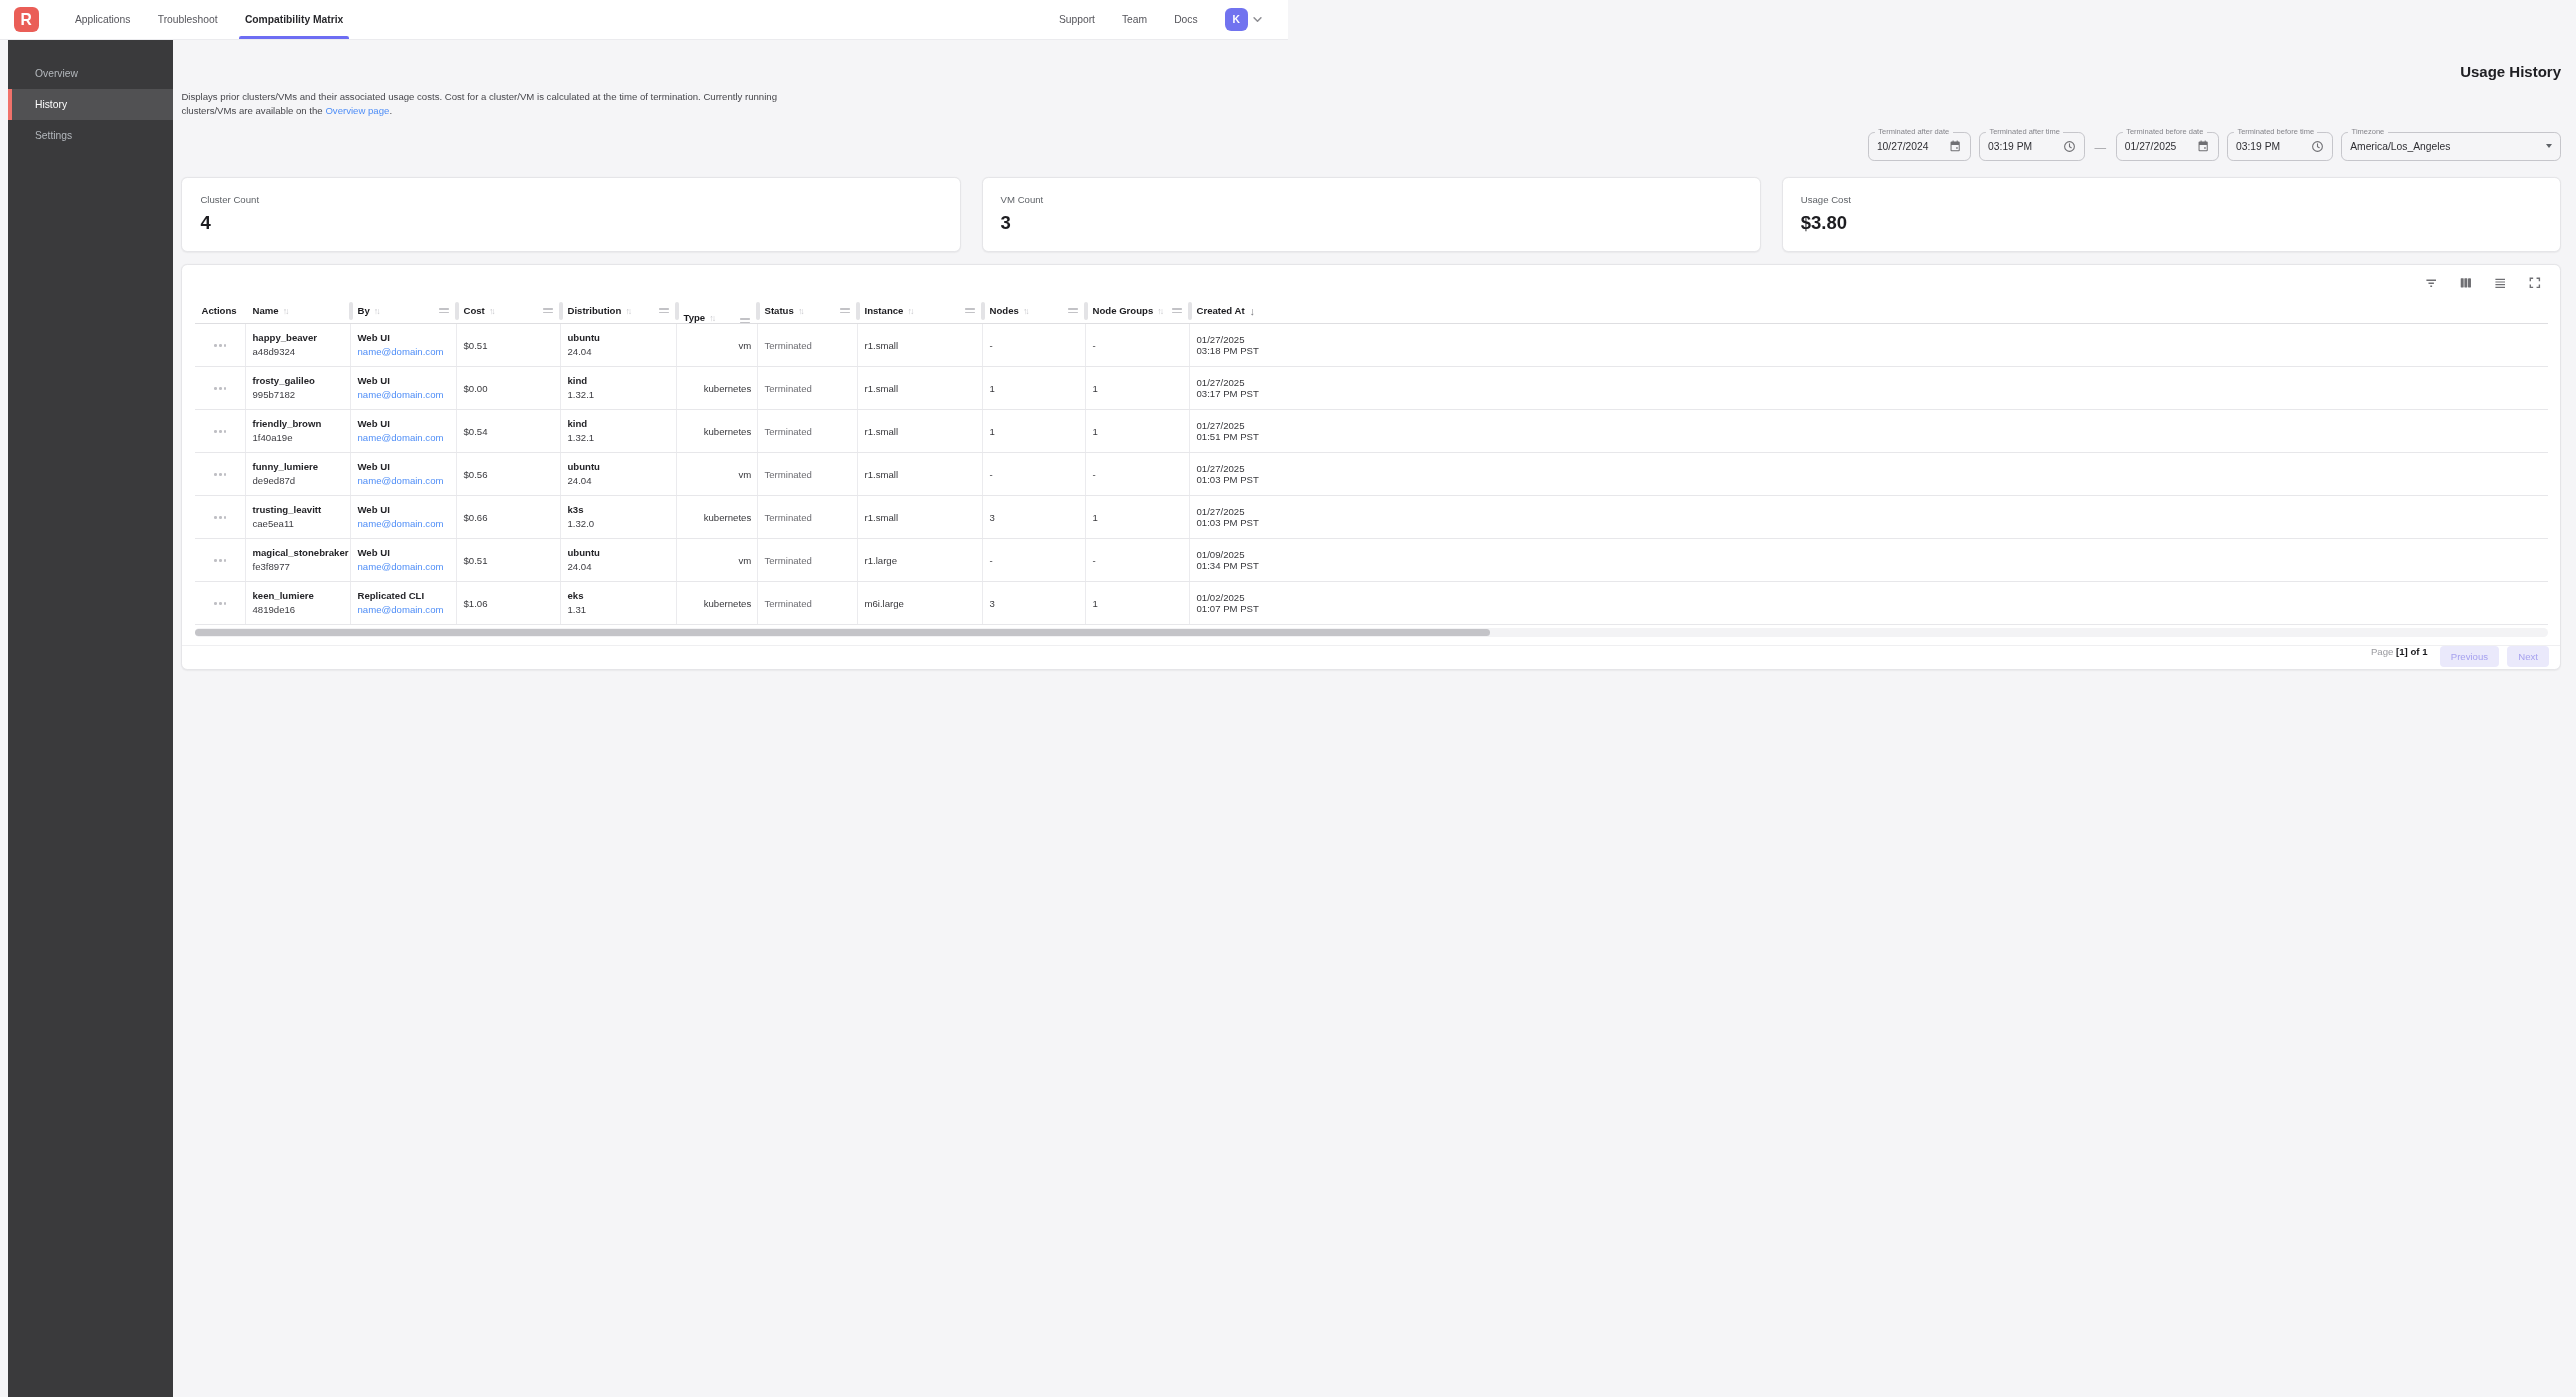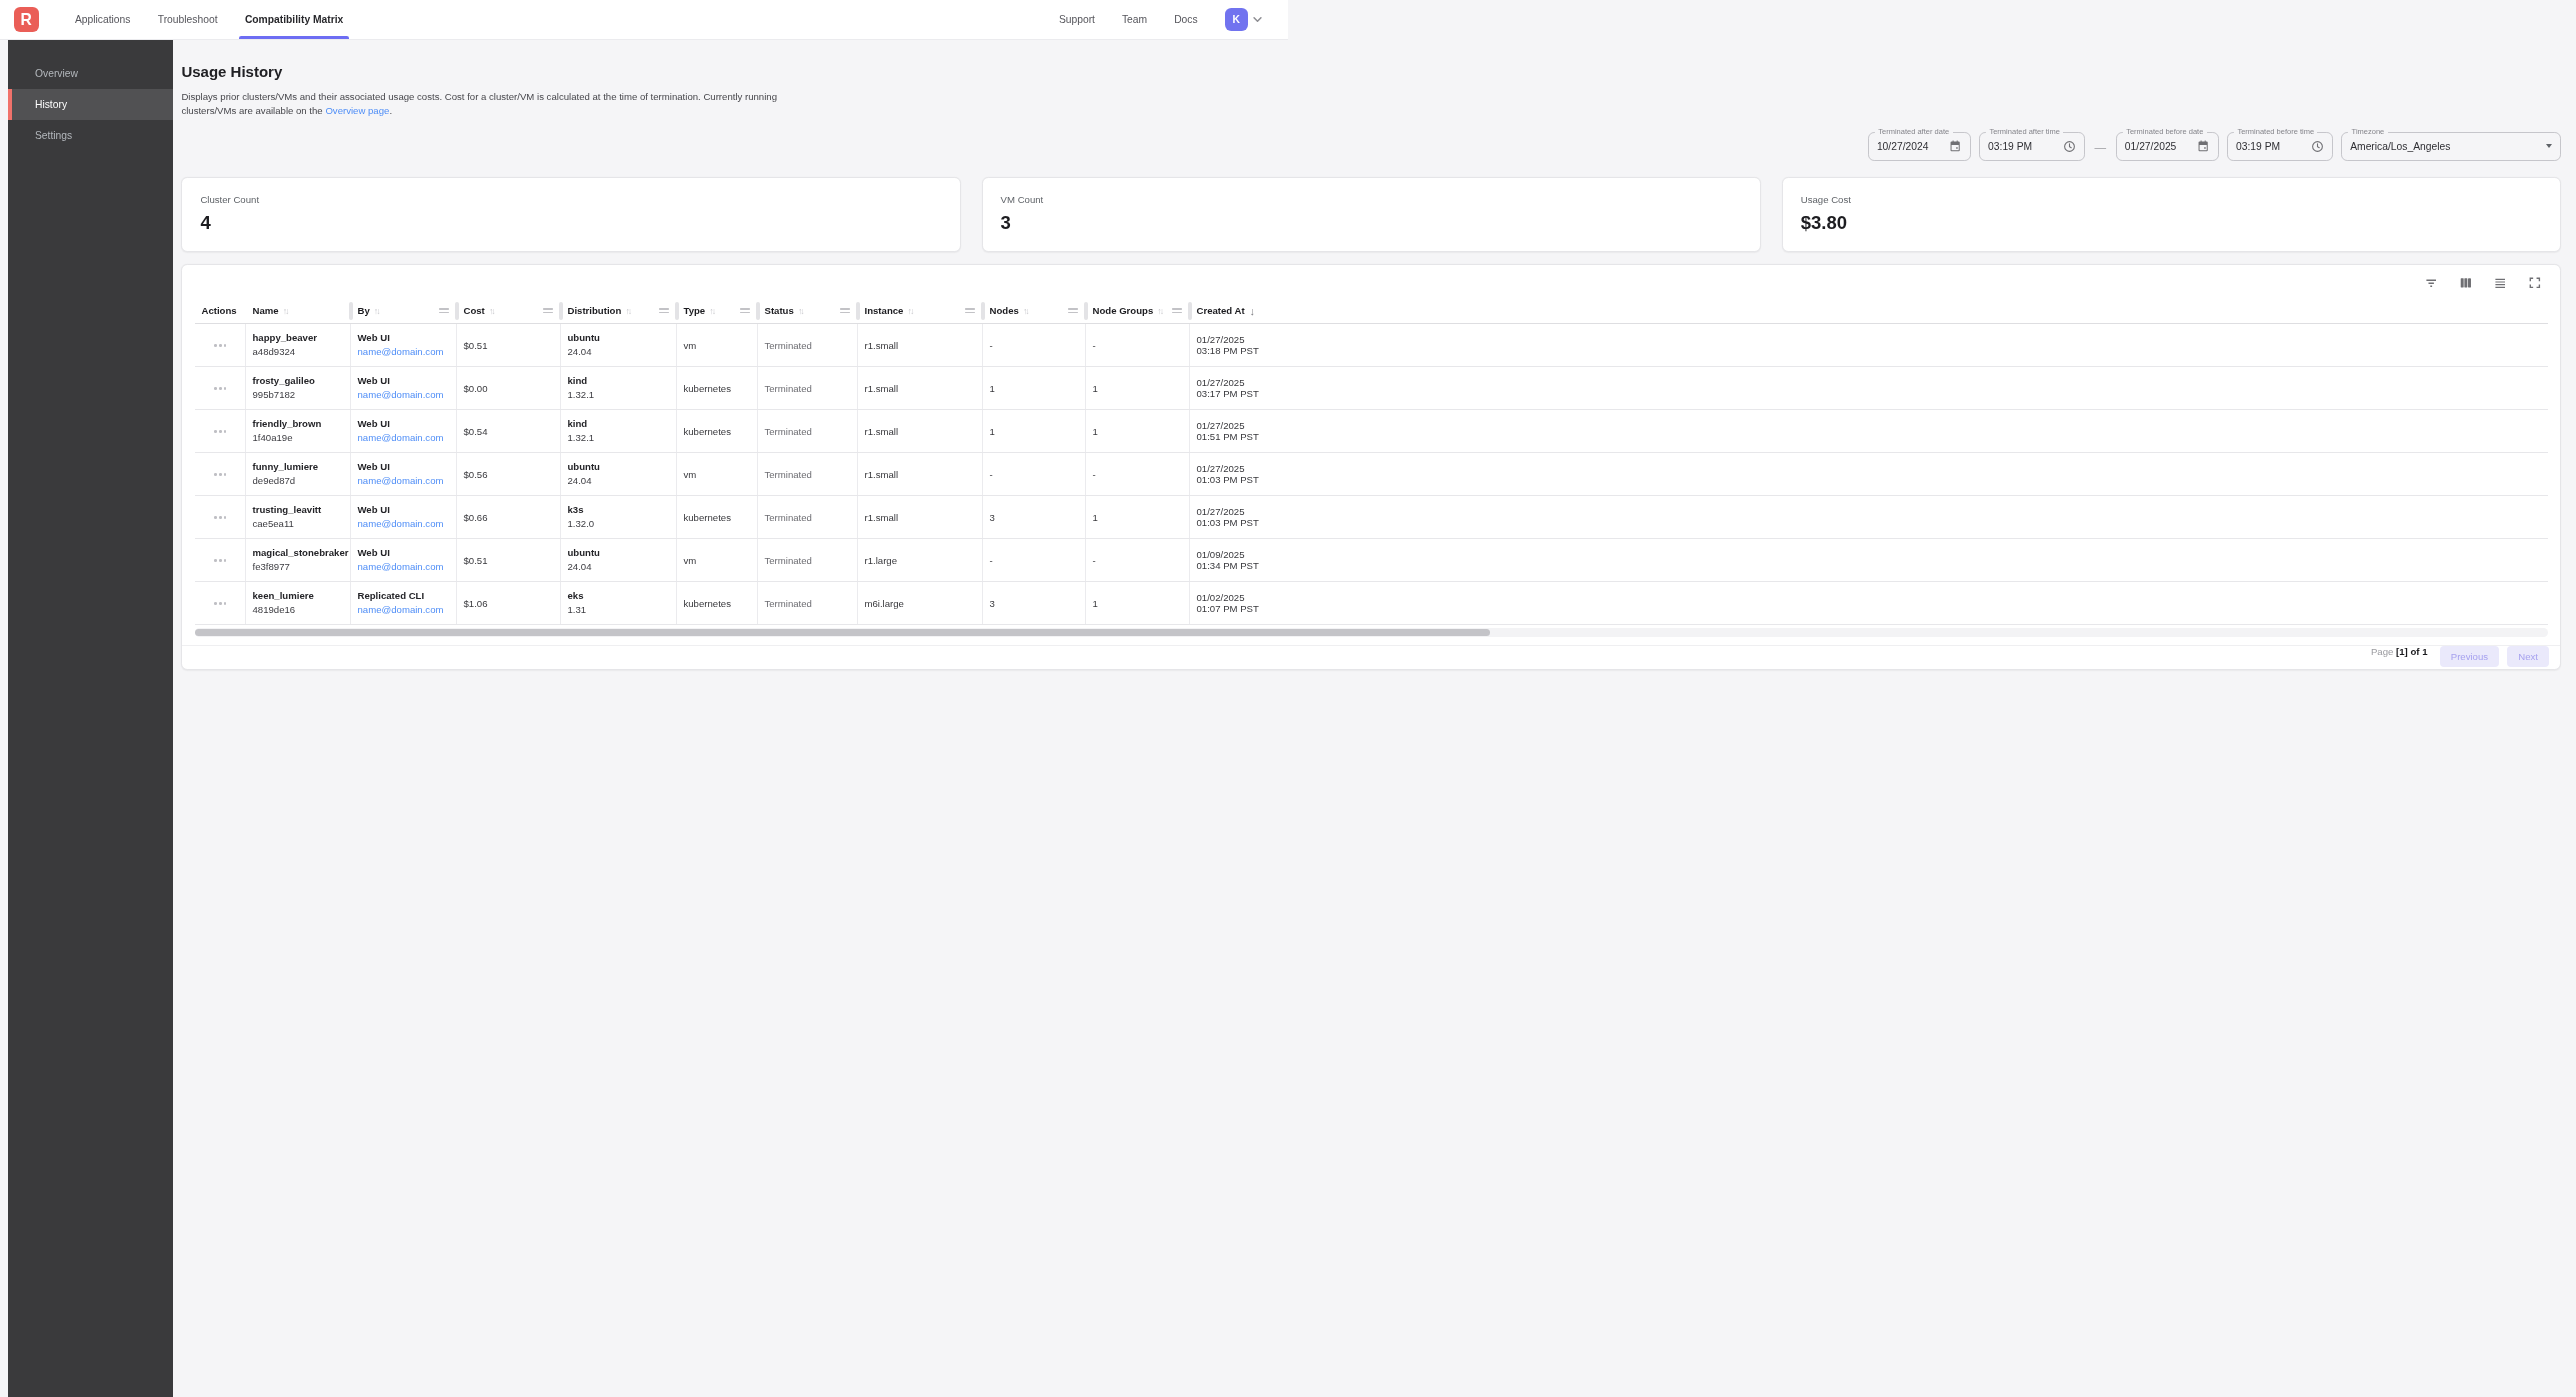--- a/index.html
+++ b/index.html
@@ -43,21 +43,21 @@
   .side-item {
     height:31px; display:flex; align-items:center; padding-left:27px;
     font-size:10.3px; color:#b4b8bd; cursor:pointer; position:relative;
   }
   .side-item.active { background:#515153; color:#ffffff; }
   .side-item.active::before {
     content:""; position:absolute; left:0; top:0; bottom:0; width:4.1px; background:#f0726b;
   }
   
   .main { position:absolute; top:40px; left:165px; right:0; bottom:0; padding:23px 15px 0 16.4px; overflow:hidden; }
-  .page-title { font-size:15px; font-weight:700; color:#202024; }
+  .page-title { font-size:15px; font-weight:700; color:#202024;text-align:right; }
   .page-desc { margin-top:9.6px; font-size:9.6px; line-height:1.55; color:#47474c; max-width:649px; }
   .page-desc a { color:#4f8ef7; text-decoration:none; }
   
   .filters { margin-top:12.3px; display:flex; justify-content:flex-end; align-items:center; gap:8.2px; }
   .field {
     position:relative; height:29px; border:0.7px solid #c6c6cb; border-radius:6.2px;
     display:flex; align-items:center; padding:0 8.2px; background:transparent; cursor:pointer;
   }
   .field-label {
     position:absolute; top:-5.5px; left:6.2px; padding:0 3.4px; background:#f5f5f7;
@@ -103,21 +103,21 @@
     padding:0 5.5px 0 6.8px; height:42px; font-size:9.6px; color:#38383c;
     border-right:0.7px solid #ebebee; overflow:hidden;
   }
   .td:last-child { border-right:none; }
   .td .primary { font-weight:700; color:#242428; line-height:14.4px; white-space:nowrap; }
   .td .secondary { color:#3c3c41; line-height:14.4px; white-space:nowrap; }
   .td a.link { color:#4f8ef7; text-decoration:none; line-height:14.4px; white-space:nowrap; }
   .status-text { color:#6d6d72; }
   .col-actions{ width:51px; align-items:center; }
   .col-name{ width:105px; } .col-by{ width:106px; } .col-cost{ width:104px; }
-  .col-dist{ width:116px; } .col-type{ width:81px; } .col-status{ width:100px; }
+  .col-dist{ width:116px; } .col-type{ width:81px;align-items:flex-end; } .col-status{ width:100px; }
   .col-instance{ width:125px; } .col-nodes{ width:103px; } .col-nodegroups{ width:104px; }
   .col-created{ flex:1; min-width:74px; }
   .kebab { border:none; background:none; cursor:pointer; display:flex; gap:2.1px; padding:4.1px; }
   .kebab i { width:2.7px; height:2.7px; border-radius:50%; background:#bfbfc4; display:block; }
   .hscroll { margin:2.7px 11.6px 0 12.3px; height:9px; background:#f3f3f5; border-radius:4.8px; position:relative; }
   .hscroll-thumb { position:absolute; left:0.7px; top:0.7px; height:7.5px; width:55%; background:#c4c4c8; border-radius:4.1px; cursor:grab; }
   .table-footer {
     height:24px; display:flex; justify-content:flex-end; gap:8.2px;
     padding-right:11px; border-top:0.7px solid #efeff1; margin-top:8px;
   }

